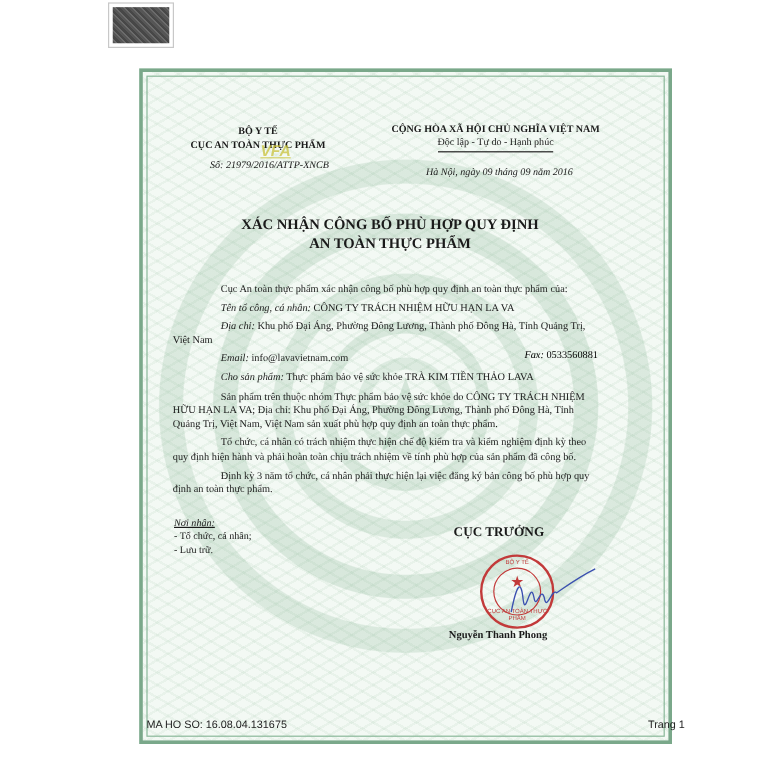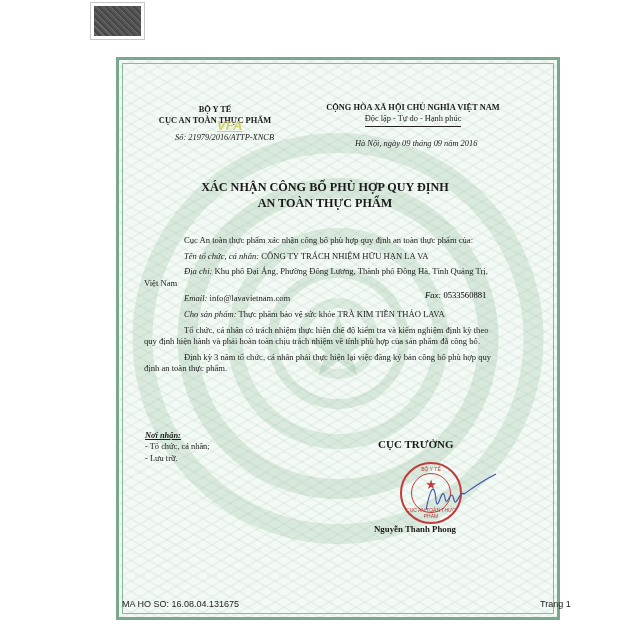--- a/index.html
+++ b/index.html
@@ -22,23 +22,23 @@
   .so{left:175px;top:132px;font-size:8.4px;font-style:italic;}
   .hdr-right{left:318px;top:102px;width:190px;text-align:center;font-size:8.4px;}
   .hdr-right .b{font-weight:bold;}
   .motto{display:inline-block;border-bottom:1px solid #222;padding-bottom:1px;}
   .date{left:355px;top:138px;font-size:8.4px;font-style:italic;}
   .title{left:170px;top:180px;width:310px;text-align:center;font-weight:bold;font-size:12.2px;line-height:1.3;}
   .body{left:172px;top:235px;width:320px;font-size:8.6px;}
   .body p{margin:0 0 4px 0;}
   .ind{text-indent:12px;}
   .i{font-style:italic;}
-  .fax{position:absolute;left:425px;top:290px;font-size:8.6px;}
+  .fax{position:absolute;left:437px;top:290px;font-size:8.6px;}
   .recv{left:145px;top:430px;font-size:8.4px;}
-  .recv .h{font-weight:bold;font-style:italic;text-decoration:underline;}
+  .recv .h{font-weight:normal;font-style:italic;text-decoration:underline;}
   .chief{left:378px;top:437px;font-size:11px;font-weight:bold;}
   .seal{position:absolute;left:400px;top:462px;width:62px;height:62px;border-radius:50%;border:2px solid #c23a3a;box-sizing:border-box;}
   .seal-inner{position:absolute;left:9px;top:9px;right:9px;bottom:9px;border-radius:50%;border:1px solid #c23a3a;}
   .seal-star{position:absolute;left:50%;top:36%;transform:translate(-50%,-50%);color:#c23a3a;font-size:13px;}
   .seal-top{position:absolute;left:0;top:2px;width:100%;text-align:center;color:#c23a3a;font-size:5px;font-family:"Liberation Sans",sans-serif;}
   .seal-bot{position:absolute;left:0;bottom:3px;width:100%;text-align:center;color:#c23a3a;font-size:5px;font-family:"Liberation Sans",sans-serif;}
   .sig{position:absolute;left:418px;top:470px;width:80px;height:50px;}
   .signer{left:374px;top:524px;font-size:8.8px;font-weight:bold;}
   .footer{position:absolute;top:599px;font-family:"Liberation Sans",sans-serif;font-size:9px;color:#222;}
   .code{left:122px;}
@@ -74,24 +74,25 @@
 </div>
 <div class="txt date">Hà Nội, ngày 09 tháng 09 năm 2016</div>
 
 <div class="txt title">
   <div>XÁC NHẬN CÔNG BỐ PHÙ HỢP QUY ĐỊNH</div>
   <div>AN TOÀN THỰC PHẨM</div>
 </div>
 
 <div class="txt body">
   <p class="ind">Cục An toàn thực phẩm xác nhận công bố phù hợp quy định an toàn thực phẩm của:</p>
-  <p class="ind"><span class="i">Tên tổ chức, cá nhân:</span><span> CÔNG TY TRÁCH NHIỆM HỮU HẠN LA VA</span></p>
+  <p class="ind"><span class="i">Tên tổ công, cá nhân:</span><span> CÔNG TY TRÁCH NHIỆM HỮU HẠN LA VA</span></p>
   <p class="ind" style="margin-left:-28px;text-indent:40px;"><span class="i">Địa chỉ:</span><span> Khu phố Đại Áng, Phường Đông Lương, Thành phố Đông Hà, Tỉnh Quảng Trị, Việt Nam</span></p>
   <p class="ind"><span class="i">Email:</span><span> info@lavavietnam.com</span></p>
   <p class="ind"><span class="i">Cho sản phẩm:</span><span> Thực phẩm bảo vệ sức khỏe TRÀ KIM TIỀN THẢO LAVA</span></p>
+  <p class="ind" style="margin-left:-28px;text-indent:40px;">Sản phẩm trên thuộc nhóm Thực phẩm bảo vệ sức khỏe do CÔNG TY TRÁCH NHIỆM HỮU HẠN LA VA; Địa chỉ: Khu phố Đại Áng, Phường Đông Lương, Thành phố Đông Hà, Tỉnh Quảng Trị, Việt Nam, Việt Nam sản xuất phù hợp quy định an toàn thực phẩm.</p>
   <p class="ind" style="margin-left:-28px;text-indent:40px;">Tổ chức, cá nhân có trách nhiệm thực hiện chế độ kiểm tra và kiểm nghiệm định kỳ theo quy định hiện hành và phải hoàn toàn chịu trách nhiệm về tính phù hợp của sản phẩm đã công bố.</p>
   <p class="ind" style="margin-left:-28px;text-indent:40px;">Định kỳ 3 năm tổ chức, cá nhân phải thực hiện lại việc đăng ký bản công bố phù hợp quy định an toàn thực phẩm.</p>
 </div>
 <div class="fax"><span class="i">Fax:</span><span> 0533560881</span></div>
 
 <div class="txt recv">
   <div class="h">Nơi nhận:</div>
   <div>- Tổ chức, cá nhân;</div>
   <div>- Lưu trữ.</div>
 </div>

